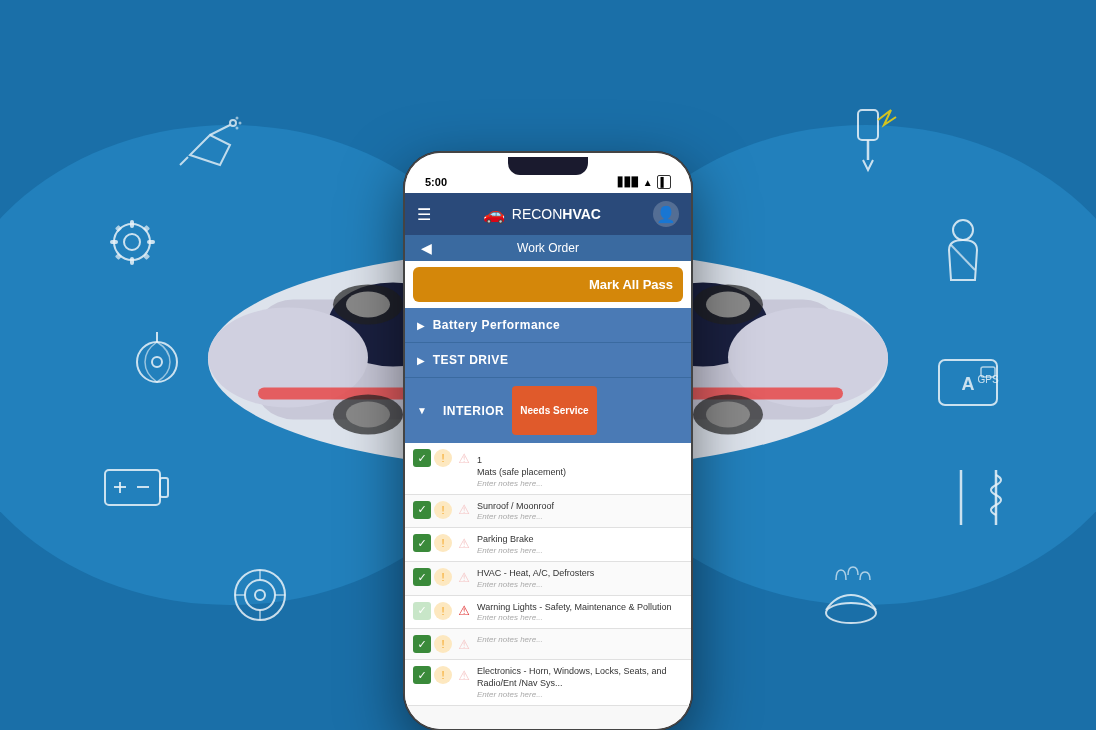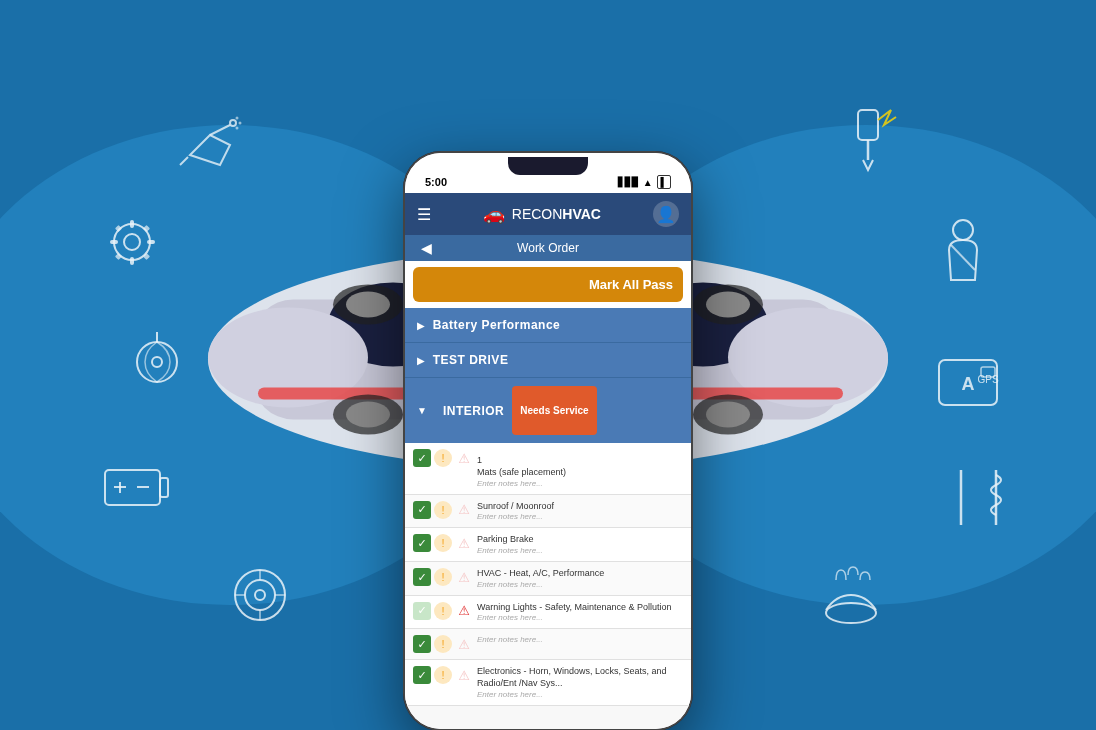--- a/index.html
+++ b/index.html
@@ -551,21 +551,21 @@
           </div>
         </div>
 
         <div class="inspection-item">
           <div class="status-icons-row">
             <div class="icon-check">✓</div>
             <div class="icon-warn inactive">!</div>
             <div class="icon-alert inactive">⚠</div>
           </div>
           <div class="item-details">
-            <div class="item-name">HVAC - Heat, A/C, Performance</div>
+            <div class="item-name">HVAC - Heat, A/C, Defrosters</div>
             <div class="item-notes">Enter notes here...</div>
           </div>
         </div>
 
         <div class="inspection-item">
           <div class="status-icons-row">
             <div class="icon-check inactive">✓</div>
             <div class="icon-warn inactive">!</div>
             <div class="icon-alert red">⚠</div>
           </div>

